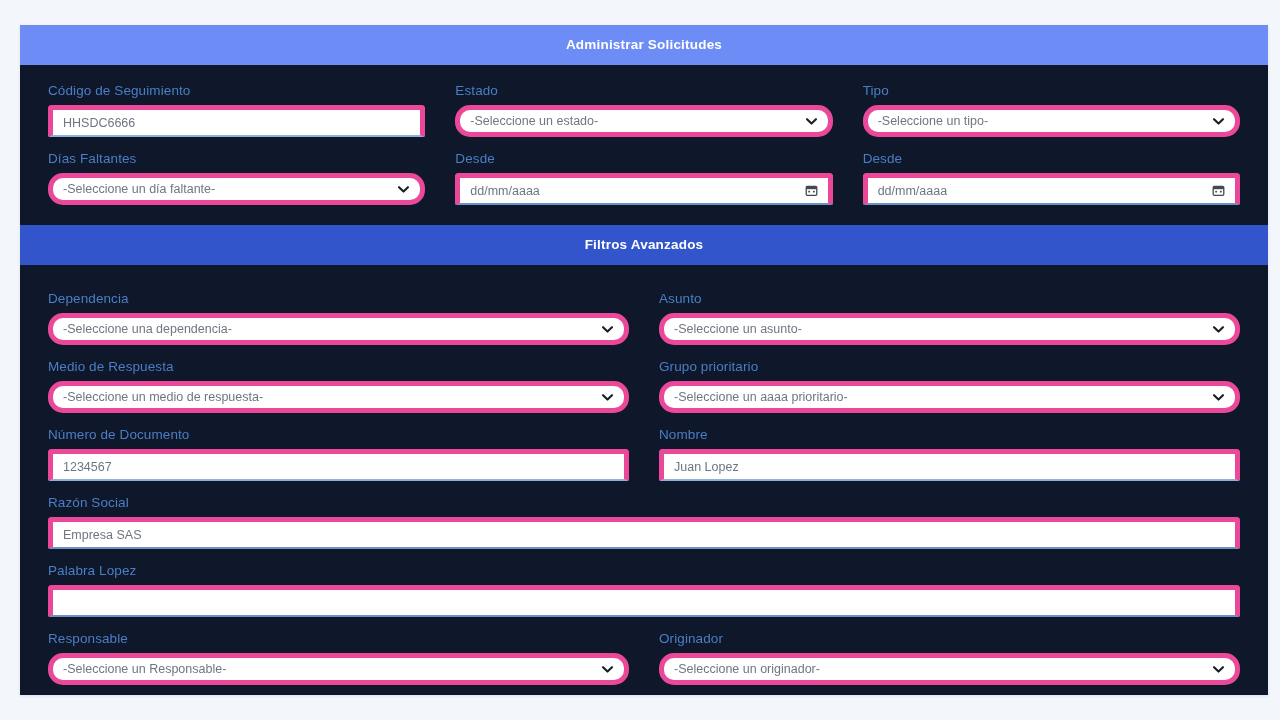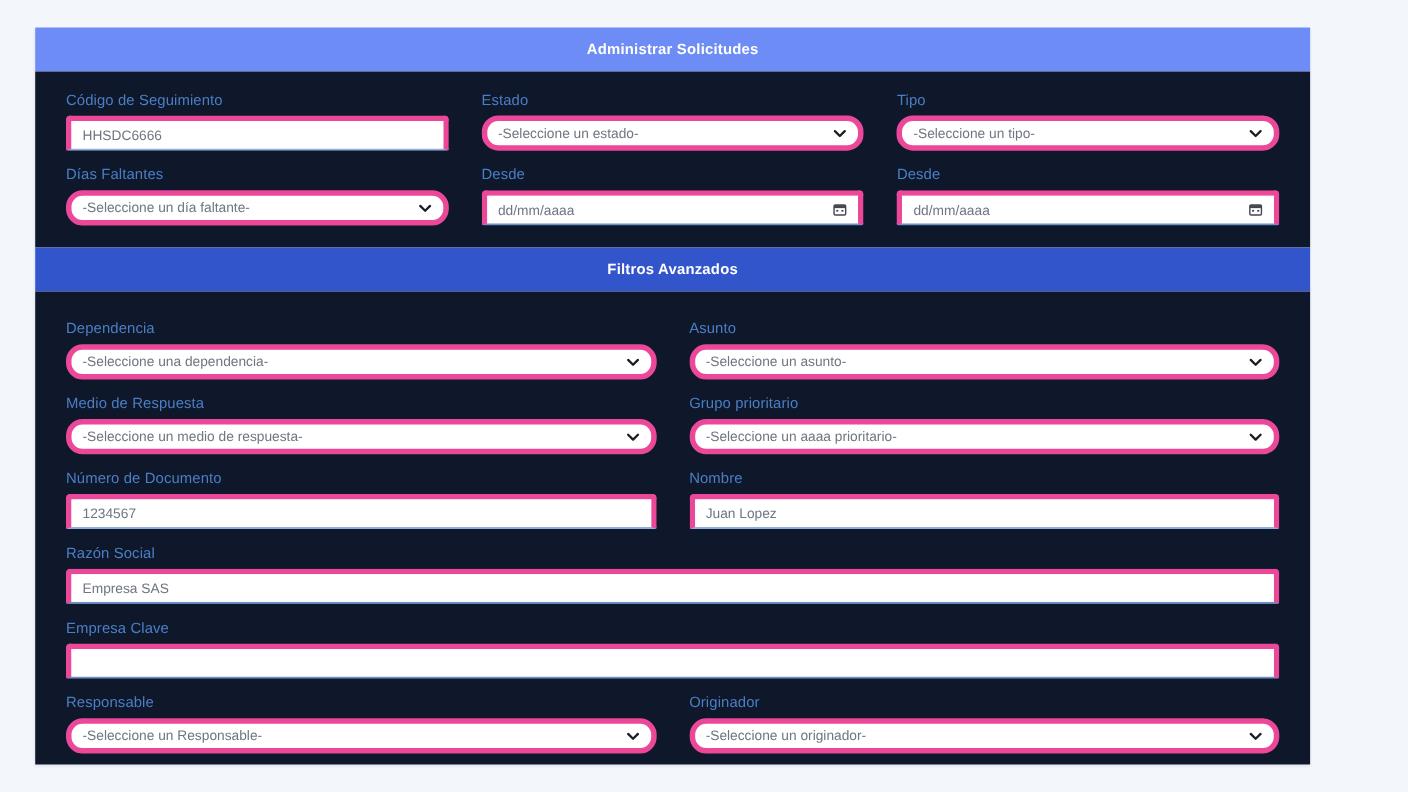--- a/index.html
+++ b/index.html
@@ -12,23 +12,23 @@
   }
   body {
     background: #f3f6fb;
     font-family: "Liberation Sans", sans-serif;
     -webkit-font-smoothing: antialiased;
   }
 
   
   #app {
     position: absolute;
-    left: 32px;
+    left: 20px;
     top: 25px;
-    width: 1159px;
+    width: 1248px;
     background: #ffffff;
     box-shadow: 0 1px 3px rgba(20,40,90,.10);
   }
 
   .panel-header {
     height: 40px;
     line-height: 40px;
     text-align: center;
     color: #ffffff;
     font-size: 13.5px;
@@ -268,21 +268,21 @@
       <div class="field">
         <span class="field-label">Razón Social</span>
         <div class="control text-control accent-strong">
           <span class="control-text">Empresa SAS</span>
         </div>
       </div>
     </div>
 
     <div class="row cols1">
       <div class="field">
-        <span class="field-label">Empresa Clave</span>
+        <span class="field-label">Palabra Lopez</span>
         <div class="control text-control accent-strong">
           <span class="control-text empty"></span>
         </div>
       </div>
     </div>
 
     <div class="row cols2">
       <div class="field">
         <span class="field-label">Responsable</span>
         <div class="control select-control">

